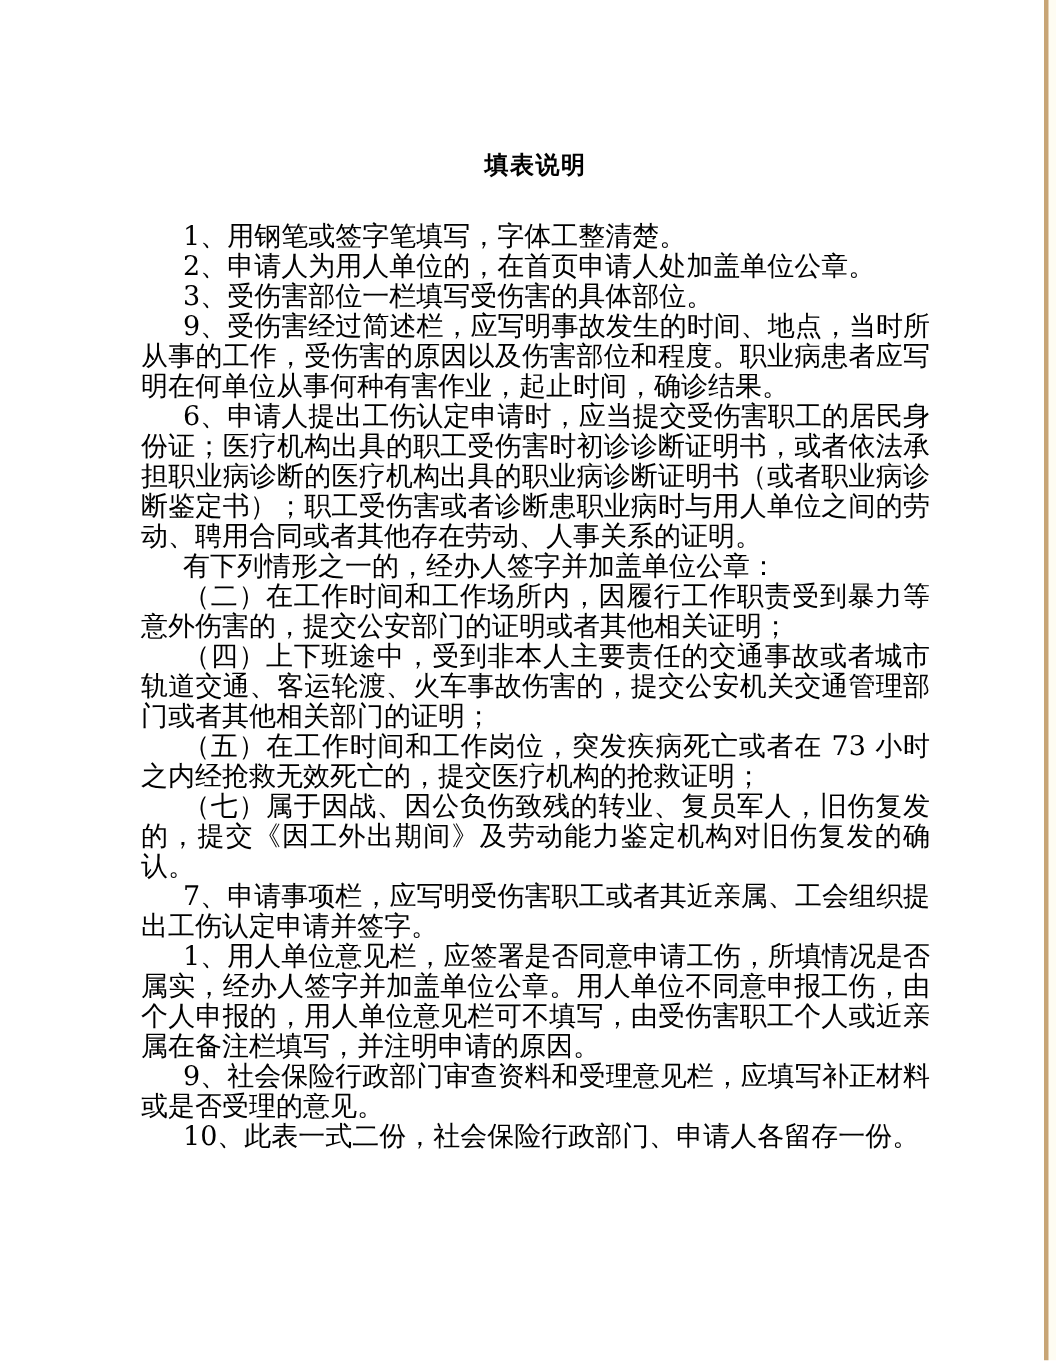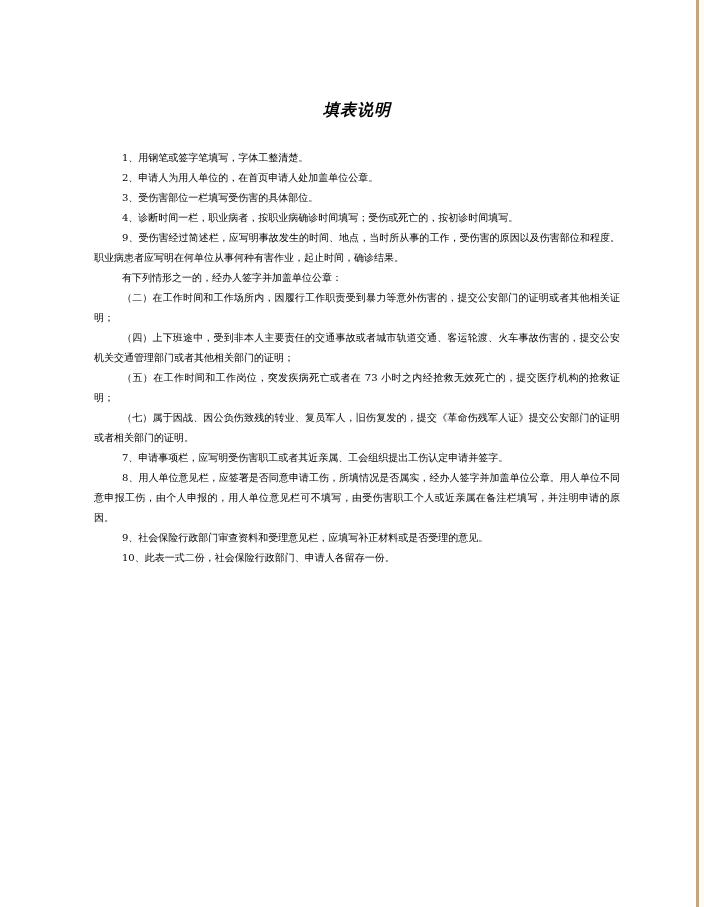--- a/index.html
+++ b/index.html
@@ -41,49 +41,48 @@
     top: 100px;
     width: 526px;
   }
   .doc-title {
     font-size: 16px;
     line-height: 20px;
     font-weight: bold;
     text-align: center;
     letter-spacing: 1px;
     margin: 0 0 28px 0;
-    font-style: italic;
   }
   .para {
-    font-size: 10px;
+    font-size: 18px;
     line-height: 20px;
     text-align: justify;
     text-indent: 28px;
     margin: 0;
     word-break: break-all;
   }
 </style>
 </head>
 <body>
 
 <div class="page">
   <div class="edge-col"></div>
   <div class="edge-stripe"></div>
 
   <div class="doc">
     <h1 class="doc-title">填表说明</h1>
 
     <p class="para">1、用钢笔或签字笔填写，字体工整清楚。</p>
     <p class="para">2、申请人为用人单位的，在首页申请人处加盖单位公章。</p>
     <p class="para">3、受伤害部位一栏填写受伤害的具体部位。</p>
-    <p class="para">4、诊断时间一栏，职业病者，按职业病确诊时间填写；受伤或死亡的，按初诊时间填写。</p>
     <p class="para">9、受伤害经过简述栏，应写明事故发生的时间、地点，当时所从事的工作，受伤害的原因以及伤害部位和程度。职业病患者应写明在何单位从事何种有害作业，起止时间，确诊结果。</p>
+    <p class="para">6、申请人提出工伤认定申请时，应当提交受伤害职工的居民身份证；医疗机构出具的职工受伤害时初诊诊断证明书，或者依法承担职业病诊断的医疗机构出具的职业病诊断证明书（或者职业病诊断鉴定书）；职工受伤害或者诊断患职业病时与用人单位之间的劳动、聘用合同或者其他存在劳动、人事关系的证明。</p>
     <p class="para">有下列情形之一的，经办人签字并加盖单位公章：</p>
     <p class="para">（二）在工作时间和工作场所内，因履行工作职责受到暴力等意外伤害的，提交公安部门的证明或者其他相关证明；</p>
     <p class="para">（四）上下班途中，受到非本人主要责任的交通事故或者城市轨道交通、客运轮渡、火车事故伤害的，提交公安机关交通管理部门或者其他相关部门的证明；</p>
     <p class="para">（五）在工作时间和工作岗位，突发疾病死亡或者在 73 小时之内经抢救无效死亡的，提交医疗机构的抢救证明；</p>
-    <p class="para">（七）属于因战、因公负伤致残的转业、复员军人，旧伤复发的，提交《革命伤残军人证》提交公安部门的证明或者相关部门的证明。</p>
+    <p class="para">（七）属于因战、因公负伤致残的转业、复员军人，旧伤复发的，提交《因工外出期间》及劳动能力鉴定机构对旧伤复发的确认。</p>
     <p class="para">7、申请事项栏，应写明受伤害职工或者其近亲属、工会组织提出工伤认定申请并签字。</p>
-    <p class="para">8、用人单位意见栏，应签署是否同意申请工伤，所填情况是否属实，经办人签字并加盖单位公章。用人单位不同意申报工伤，由个人申报的，用人单位意见栏可不填写，由受伤害职工个人或近亲属在备注栏填写，并注明申请的原因。</p>
+    <p class="para">1、用人单位意见栏，应签署是否同意申请工伤，所填情况是否属实，经办人签字并加盖单位公章。用人单位不同意申报工伤，由个人申报的，用人单位意见栏可不填写，由受伤害职工个人或近亲属在备注栏填写，并注明申请的原因。</p>
     <p class="para">9、社会保险行政部门审查资料和受理意见栏，应填写补正材料或是否受理的意见。</p>
     <p class="para">10、此表一式二份，社会保险行政部门、申请人各留存一份。</p>
   </div>
 </div>
 
 </body></html>

